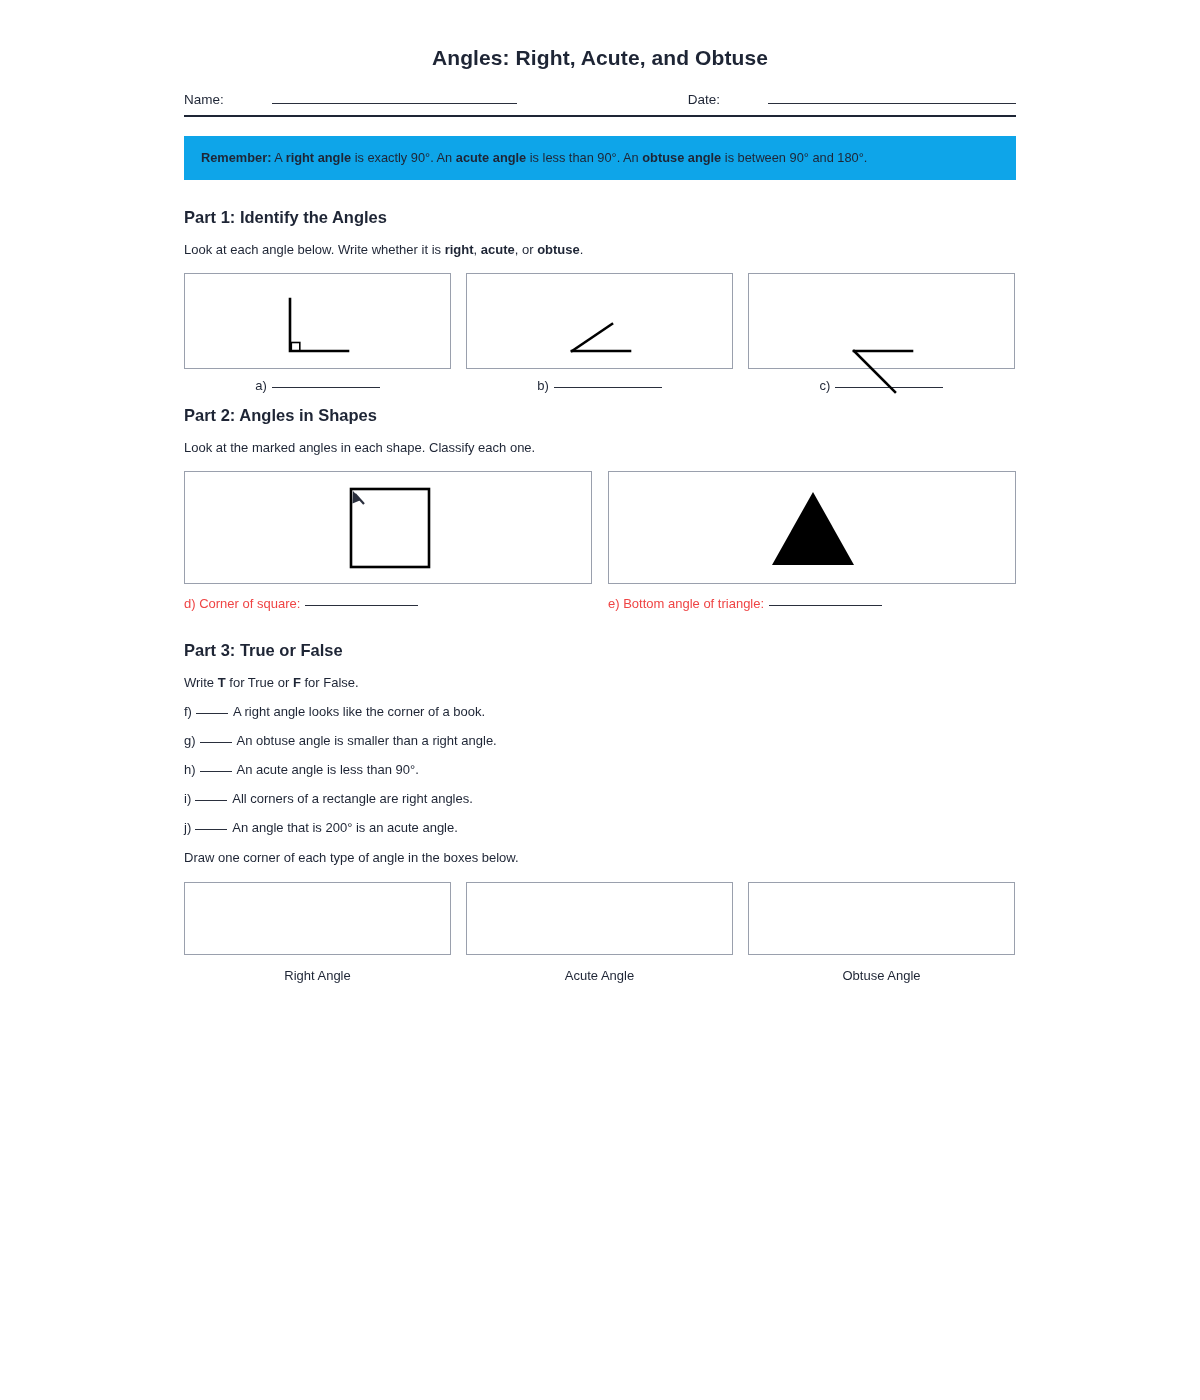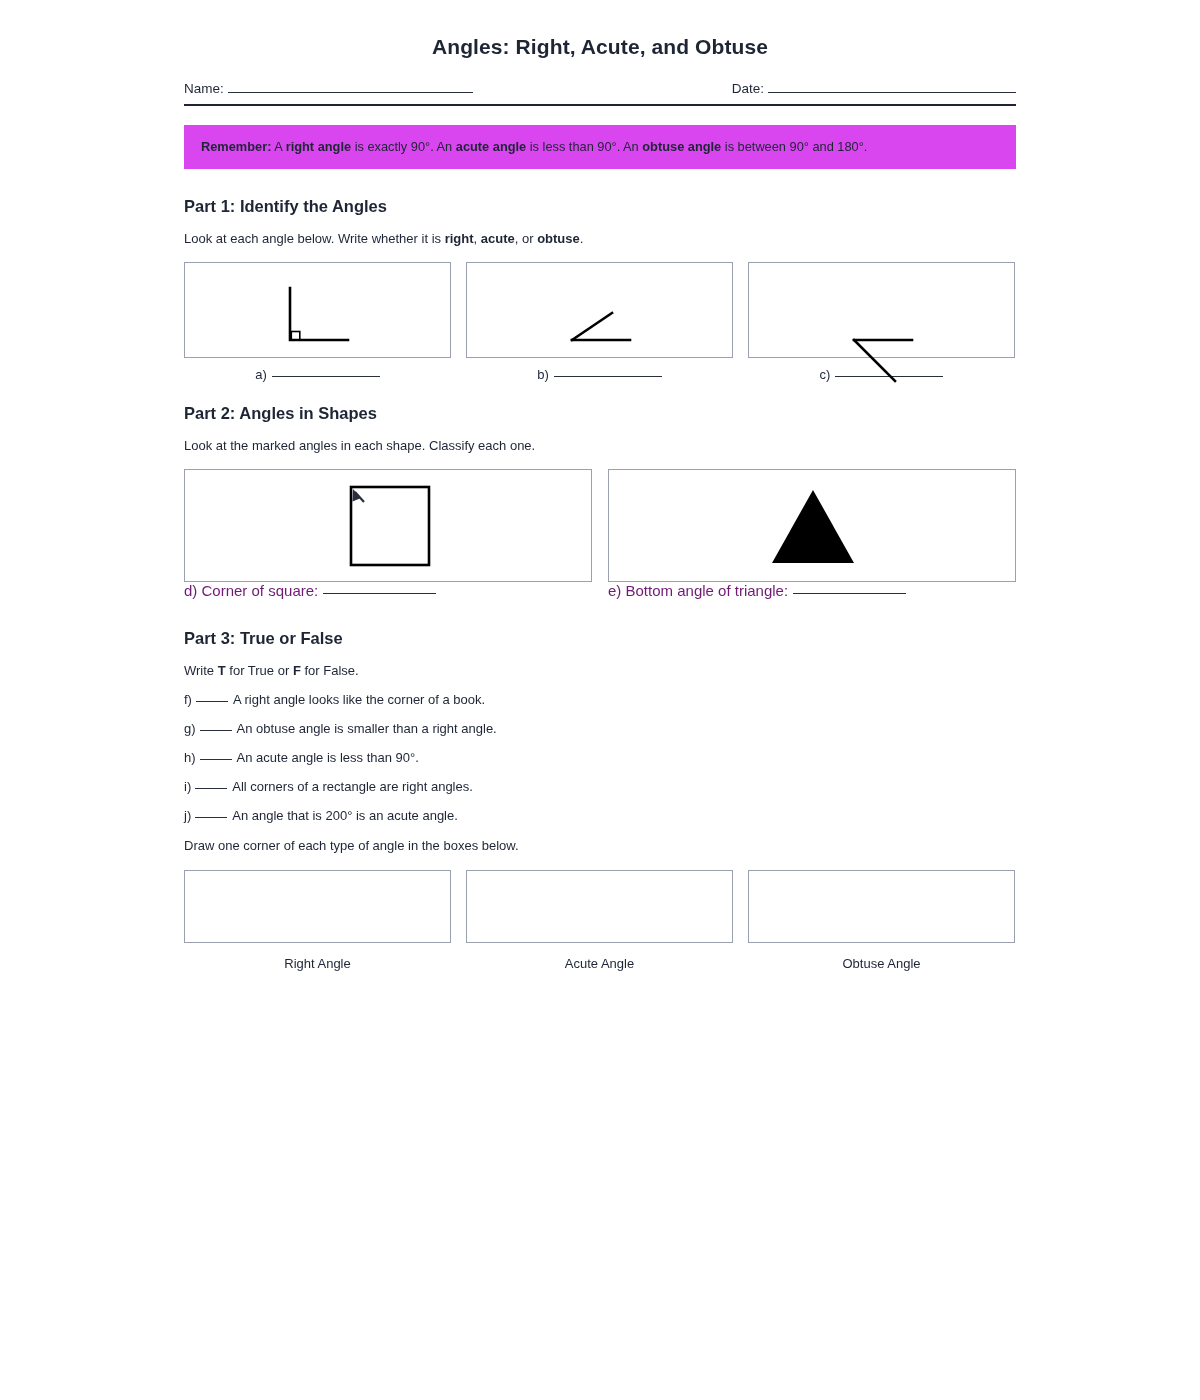--- a/index.html
+++ b/index.html
@@ -17,21 +17,21 @@
   .page {
     position: relative;
     width: 1200px;
     height: 1400px;
     box-sizing: border-box;
     padding: 0;
   }
   .sheet {
     position: absolute;
     left: 184px;
-    top: 2px;
+    top: 13px;
     width: 832px;
   }
 
   
   .doc-title {
     margin: 0;
     padding-top: 33px;
     text-align: center;
     font-size: 21px;
     font-weight: bold;
@@ -44,57 +44,58 @@
     display: flex;
     justify-content: space-between;
     margin-top: 22px;
     font-size: 13.5px;
     color: #1e2535;
   }
   .nd-field {
     display: flex;
     align-items: baseline;
     white-space: nowrap;
+    gap: 44px;
   }
   .nd-label { margin-right: 4px; }
   .nd-rule {
     display: inline-block;
     border-bottom: 1.2px solid #2a2f3d;
     height: 0;
   }
   .nd-name .nd-rule { width: 245px; }
   .nd-date .nd-rule { width: 248px; }
 
   .hr-thick {
     margin-top: 8px;
     border: 0;
     border-top: 2.4px solid #1e2535;
     width: 832px;
   }
 
   
   .remember {
     margin-top: 19px;
-    background: #d946ef;
+    background: #0ea5e9;
     padding: 13px 17px;
     font-size: 12.8px;
     line-height: 1.4;
     color: #1e2535;
   }
   .remember b { font-weight: bold; }
 
   
   .part-heading {
     font-size: 16.5px;
     font-weight: bold;
     color: #1e2535;
     margin: 0;
   }
   .h-p1 { margin-top: 28px; }
-  .h-p2 { margin-top: 22px; }
+  .h-p2 { margin-top: 13px; }
   .h-p3 { margin-top: 30px; }
   .h-p4 { margin-top: 31px; }
 
   .instruction {
     font-size: 13px;
     color: #1e2535;
     margin-top: 15px;
   }
   .instruction b { font-weight: bold; }
 
@@ -153,22 +154,23 @@
     border: 1px solid #9aa0ad;
     background: #ffffff;
     position: relative;
   }
   .shape-box svg {
     position: absolute;
     left: 0;
     top: 0;
   }
   .shape-answer {
-    font-size: 15px;
-    color: #701a75;
+    margin-top: 12px;
+    font-size: 13px;
+    color: #ef4444;
     white-space: nowrap;
   }
   .shape-answer .blank {
     display: inline-block;
     border-bottom: 1.1px solid #2a2f3d;
     width: 113px;
     margin-left: 5px;
     height: 0;
     vertical-align: 2px;
   }

